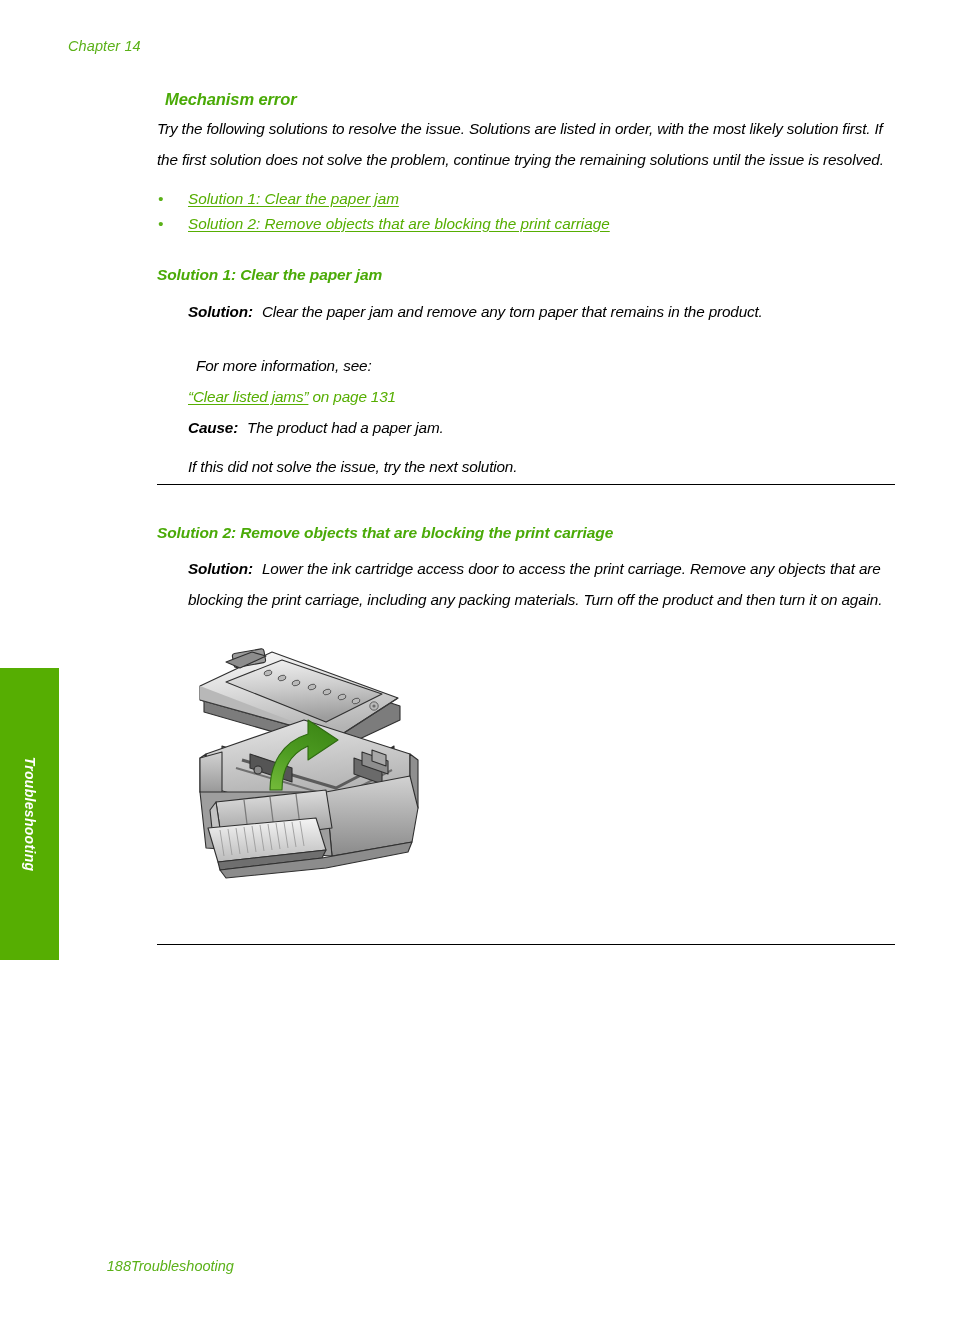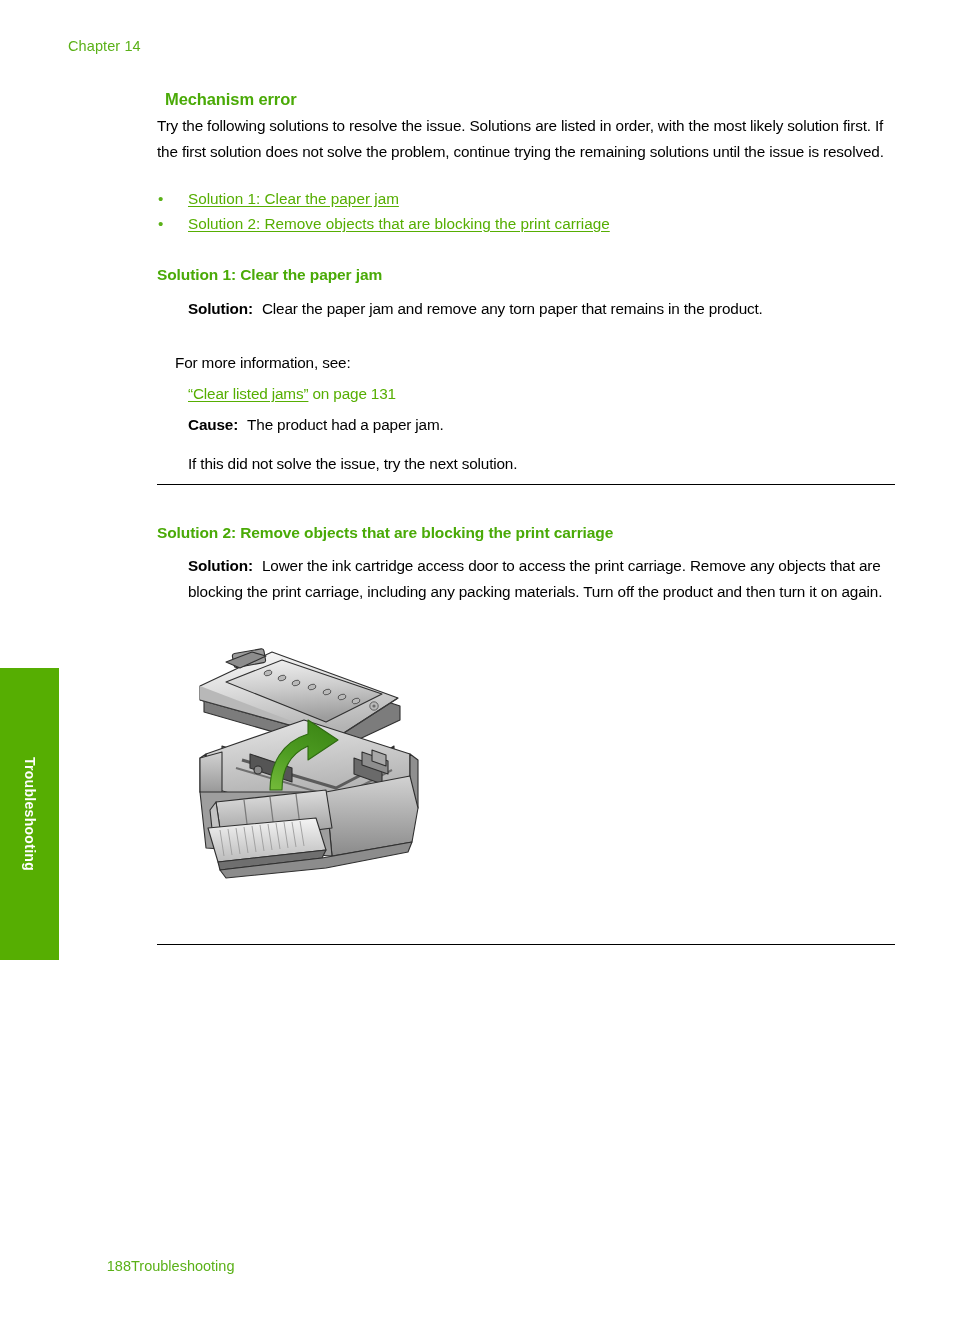--- a/index.html
+++ b/index.html
@@ -10,20 +10,21 @@
   body {
     font-family: "Liberation Sans", sans-serif;
     -webkit-font-smoothing: antialiased;
   }
   #page {
     position: relative;
     width: 954px;
     height: 1321px;
     background: #ffffff;
     overflow: hidden;
+    font-style: italic;
   }
 
   
   .chapter-head {
     position: absolute;
     left: 68px;
     top: 38px;
     font-size: 14.5px;
     color: #5bb118;
     letter-spacing: 0.1px;
@@ -64,21 +65,21 @@
     margin: 0;
     font-size: 15.5px;
     font-weight: bold;
     color: #4aaa07;
     letter-spacing: -0.1px;
   }
 
   p.body {
     margin: 0;
     font-size: 15.3px;
-    line-height: 26px;
+    line-height: 31px;
     color: #000000;
     letter-spacing: -0.15px;
   }
 
   .lead {
     font-weight: bold;
     margin-top: 46px;
   }
   .lead-gap {
     display: inline-block;
@@ -172,21 +173,21 @@
       <a class="xref" href="#sol2">Solution 2: Remove objects that are blocking the print carriage</a>
     </li>
   </ul>
 
   <h3 id="sol1" class="solution-title abs" style="left:157px; top:266px;">Solution 1: Clear the paper jam</h3>
 
   <p class="body abs" style="left:188px; top:296px; width:707px;">
     <span class="lead">Solution:</span><span class="lead-gap"></span><span>Clear the paper jam and remove any torn paper that remains in the product.</span>
   </p>
 
-  <p class="body abs" style="left:175px; top:350px; width:707px;">For more information, see:</p>
+  <p class="body abs" style="left:196px; top:350px; width:707px;">For more information, see:</p>
 
   <p class="body abs" style="left:188px; top:381px; width:707px;">
     <a class="xref" href="#clear-paper-jams">“Clear listed jams”</a><span class="xref-plain"> on page 131</span>
   </p>
 
   <p class="body abs" style="left:188px; top:412px; width:707px;">
     <span class="lead">Cause:</span><span class="lead-gap"></span><span>The product had a paper jam.</span>
   </p>
 
   <p class="body abs" style="left:188px; top:451px; width:707px;">If this did not solve the issue, try the next solution.</p>

